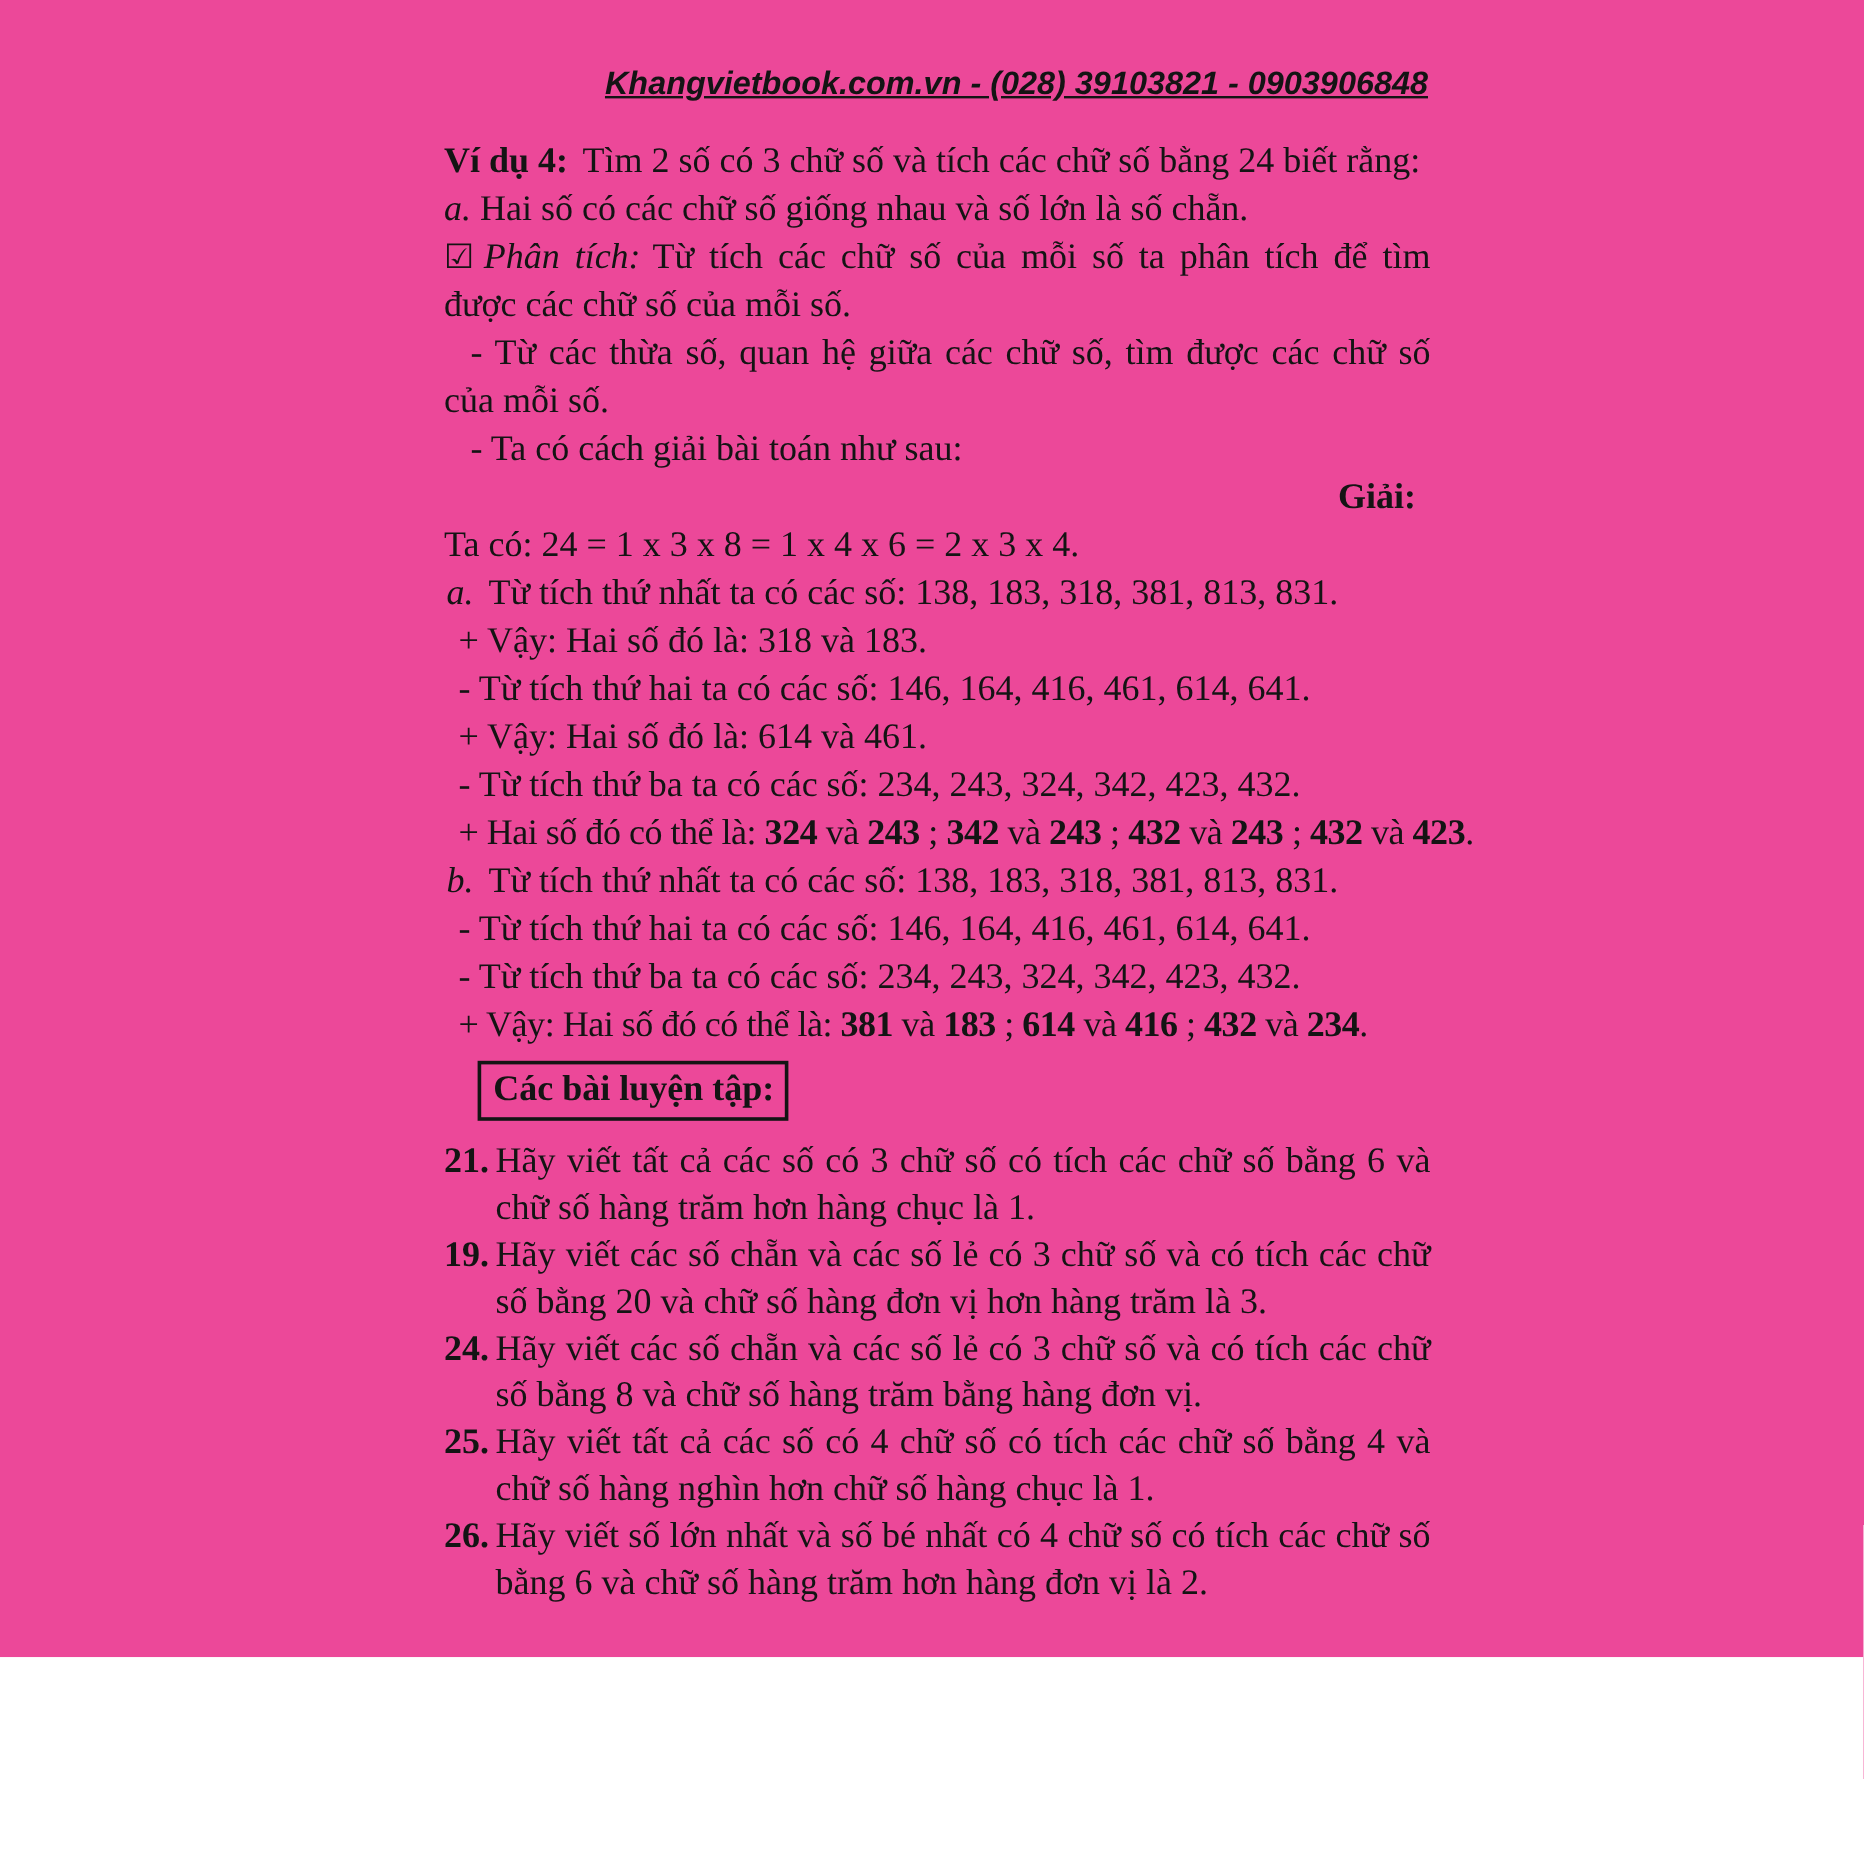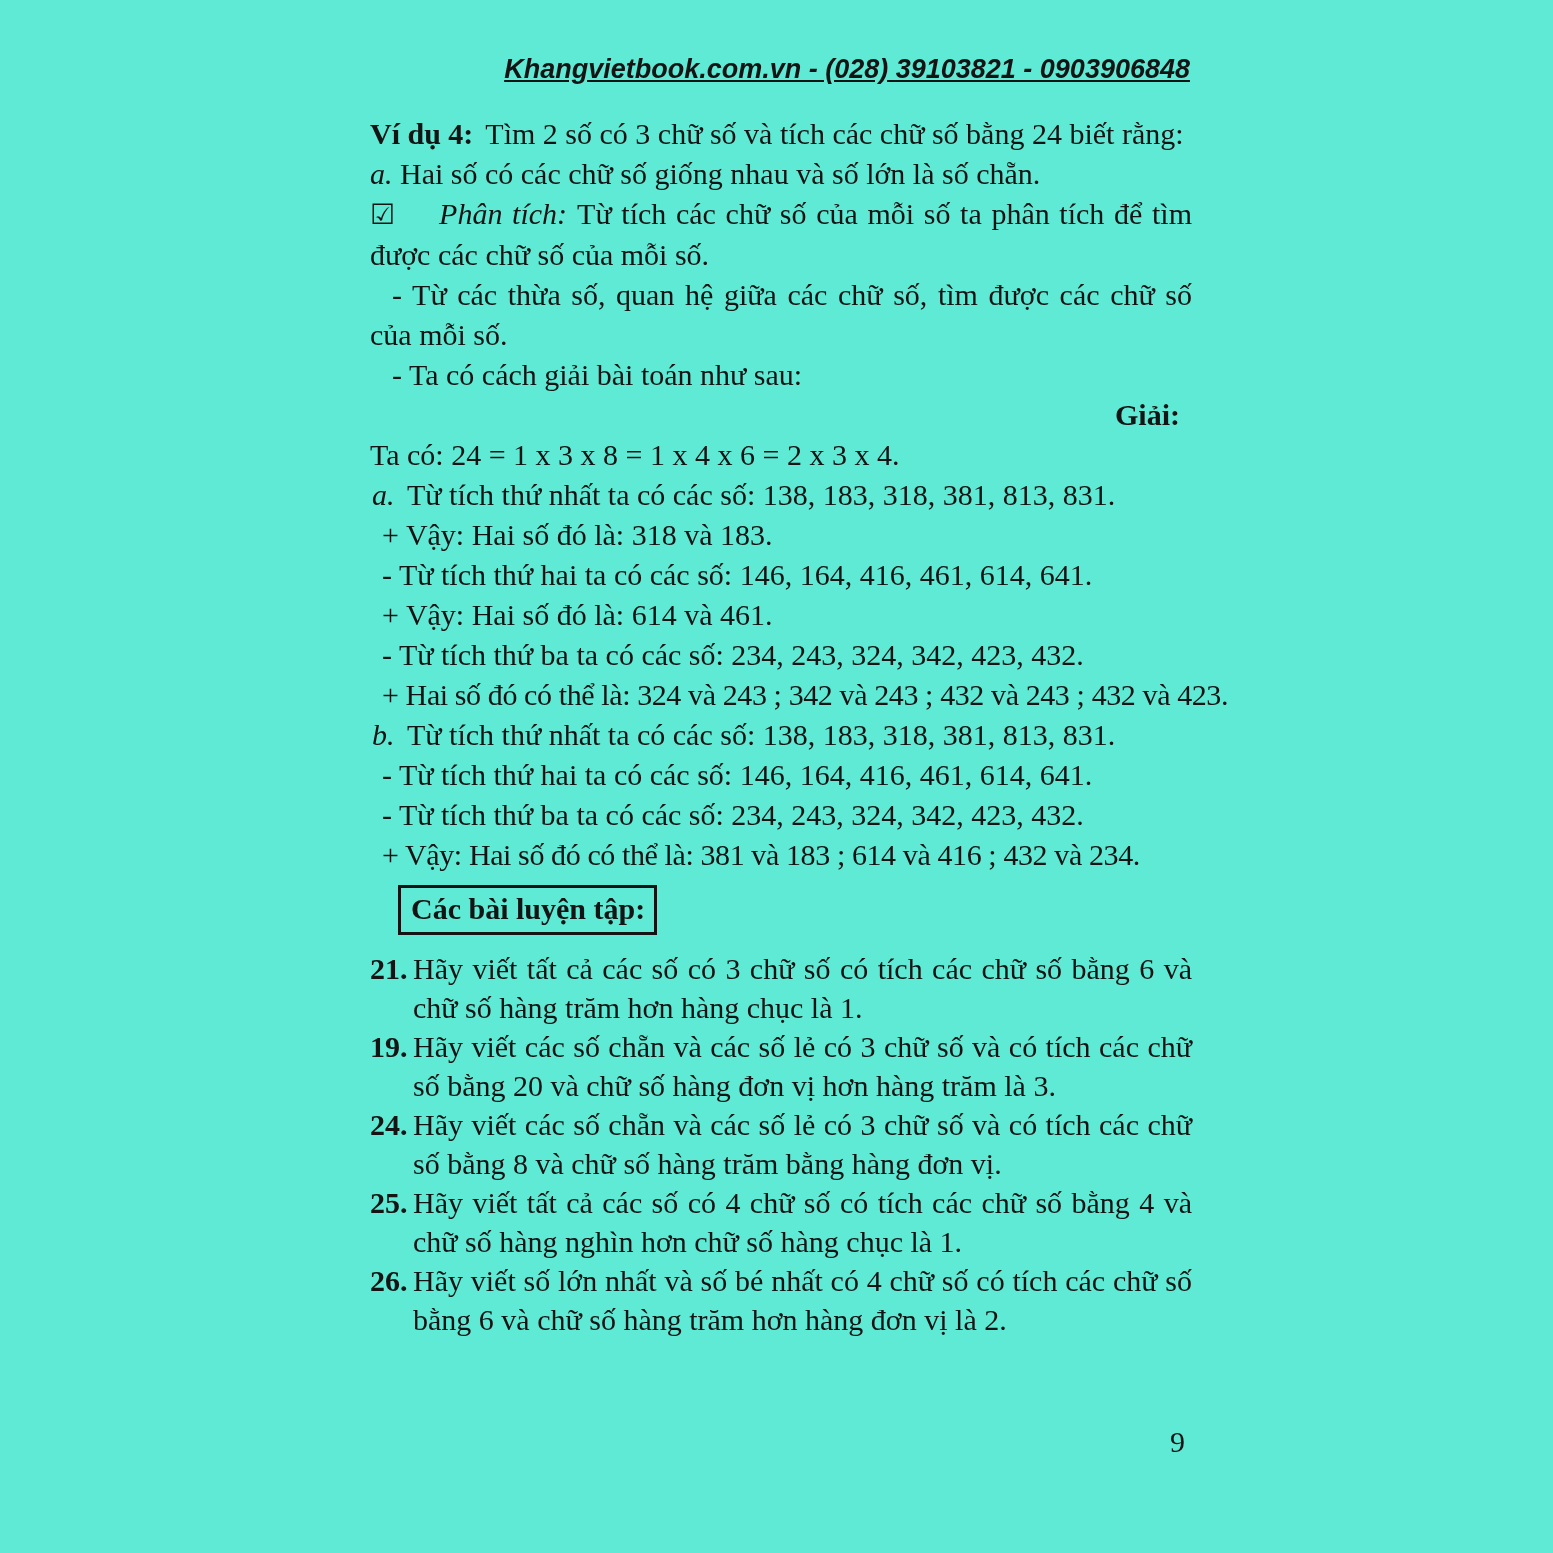--- a/index.html
+++ b/index.html
@@ -1,19 +1,19 @@
 <!DOCTYPE html>
 <html><head>
 <meta charset="utf-8">
 <style>
   html,body{margin:0;padding:0;background:#ffffff;}
   .page{
     position:relative;
-    width:1553px;height:1553px;
-    background:#5eead4;
+    width:1553px;height:1381px;
+    background:#ec4899;
     font-family:"Liberation Serif", serif;
     color:#141414;
     overflow:hidden;
   }
   .header{
     position:absolute;top:54px;right:363px;
     font-family:"Liberation Sans", sans-serif;
     font-style:italic;font-weight:bold;
     font-size:27px;white-space:nowrap;
   }
@@ -22,27 +22,27 @@
     position:absolute;left:370px;top:114px;width:822px;
     font-size:30px;line-height:40px;
   }
   p.para{margin:0;padding:0;}
   .just{text-align:justify;}
   .item{padding-left:35px;}
   .dash{text-indent:22px;}
   .center{text-align:right;}
   .bi{font-weight:bold;margin-right:12px;}
   .il{font-style:italic;}
-  .gapr{margin-right:10px;margin-left:36px;}
+  .gapr{margin-right:10px;}
   .cbx{font-family:"DejaVu Sans", sans-serif;font-size:28px;margin-right:8px;}
   .sol-first{position:relative;padding-left:37px;}
   .alpha{position:absolute;left:2px;top:0;font-style:italic;}
   .sub{padding-left:12px;}
   .nowrap{white-space:nowrap;letter-spacing:-0.4px;}
-  b.n{font-weight:normal;}
+  b.n{font-weight:bold;}
   .box-wrap{margin:10px 0 14px 28px;line-height:40px;}
   .box{
     display:inline-block;border:3px solid #141414;
     padding:1px 9px 3px 10px;font-weight:bold;
   }
   .ex{padding-left:43px;text-align:justify;line-height:39px;margin:0;}
   .ex .num{float:left;margin-left:-43px;font-weight:bold;}
   .pagenum{
     position:absolute;right:368px;top:1424px;
     font-size:30px;line-height:36px;

